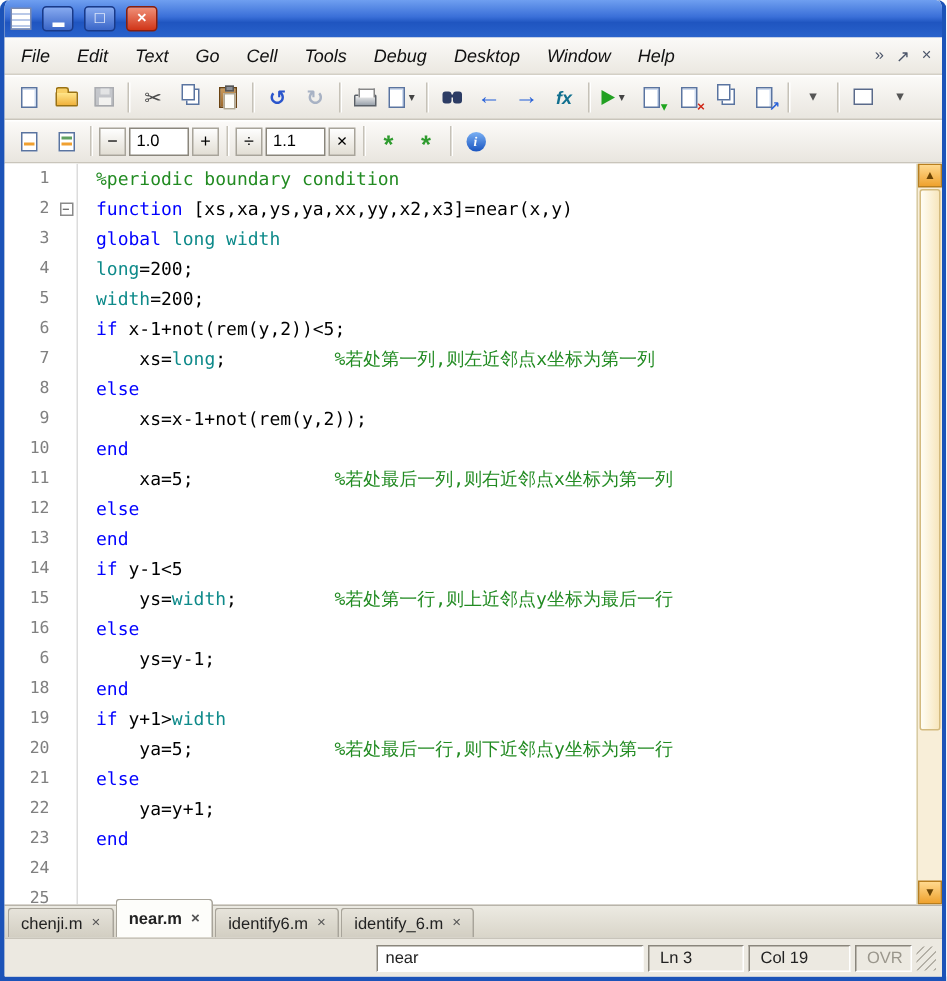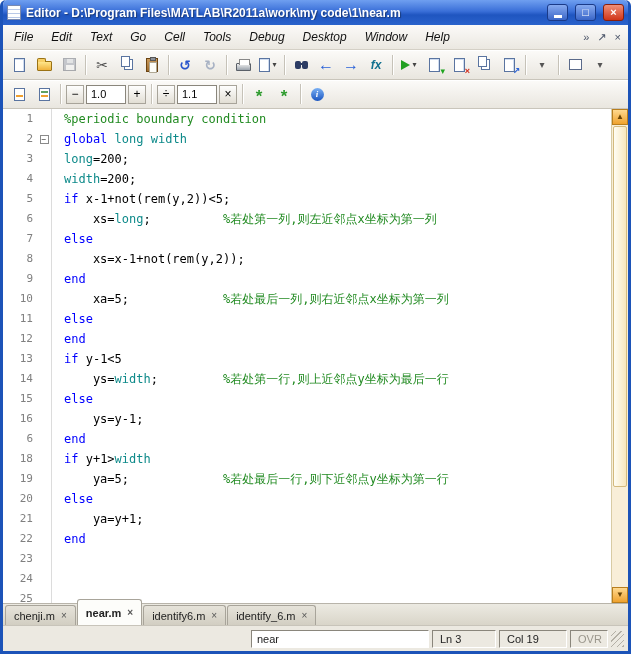--- a/index.html
+++ b/index.html
@@ -116,21 +116,20 @@
   .scell.w1 { width:64px; } .scell.w2 { width:68px; } .scell.ovr { width:38px; color:#9a968c; }
   .sgrip { width:13px; height:16px; background:repeating-linear-gradient(135deg,transparent 0 3px,#b4b0a6 3px 4px); }
 </style>
 </head>
 <body>
 
 <div class="window">
 
   <div class="titlebar">
     <span class="title-icon"></span>
-    <span class="title-text">Editor - D:\Program Files\MATLAB\R2011a\work\my code\1\near.m</span>
     <span class="win-btn">
         <span class="glyph-min"></span>
       </span>
     <span class="win-btn">□</span>
     <span class="win-btn close">×</span>
   </div>
 
   <div class="menubar">
     <span id="menu-items" style="display:flex;font-style:italic;">
         <span class="menu-item">File</span>
@@ -312,20 +311,21 @@
         <div class="f-row"></div>
         <div class="f-row"></div>
         <div class="f-row"></div>
         <div class="f-row"></div>
         <div class="f-row"></div>
         <div class="f-row"></div>
         <div class="f-row"></div>
       </div>
     <div id="codelines" class="code">
         <div class="c-row"><span class="seg-com">%periodic boundary condition</span></div>
+        <div class="c-row"><span class="seg-kw">function</span><span class="seg-txt"> [xs,xa,ys,ya,xx,yy,x2,x3]=near(x,y)</span></div>
         <div class="c-row"><span class="seg-kw">global</span><span class="seg-txt"> </span><span class="seg-var">long</span><span class="seg-txt"> </span><span class="seg-var">width</span></div>
         <div class="c-row"><span class="seg-var">long</span><span class="seg-txt">=200;</span></div>
         <div class="c-row"><span class="seg-var">width</span><span class="seg-txt">=200;</span></div>
         <div class="c-row"><span class="seg-kw">if</span><span class="seg-txt"> x-1+not(rem(y,2))&lt;5;</span></div>
         <div class="c-row"><span class="seg-txt">    xs=</span><span class="seg-var">long</span><span class="seg-txt">;          </span><span class="seg-com">%若处第一列,则左近邻点x坐标为第一列</span></div>
         <div class="c-row"><span class="seg-kw">else</span></div>
         <div class="c-row"><span class="seg-txt">    xs=x-1+not(rem(y,2));</span></div>
         <div class="c-row"><span class="seg-kw">end</span></div>
         <div class="c-row"><span class="seg-txt">    xa=5;             </span><span class="seg-com">%若处最后一列,则右近邻点x坐标为第一列</span></div>
         <div class="c-row"><span class="seg-kw">else</span></div>

